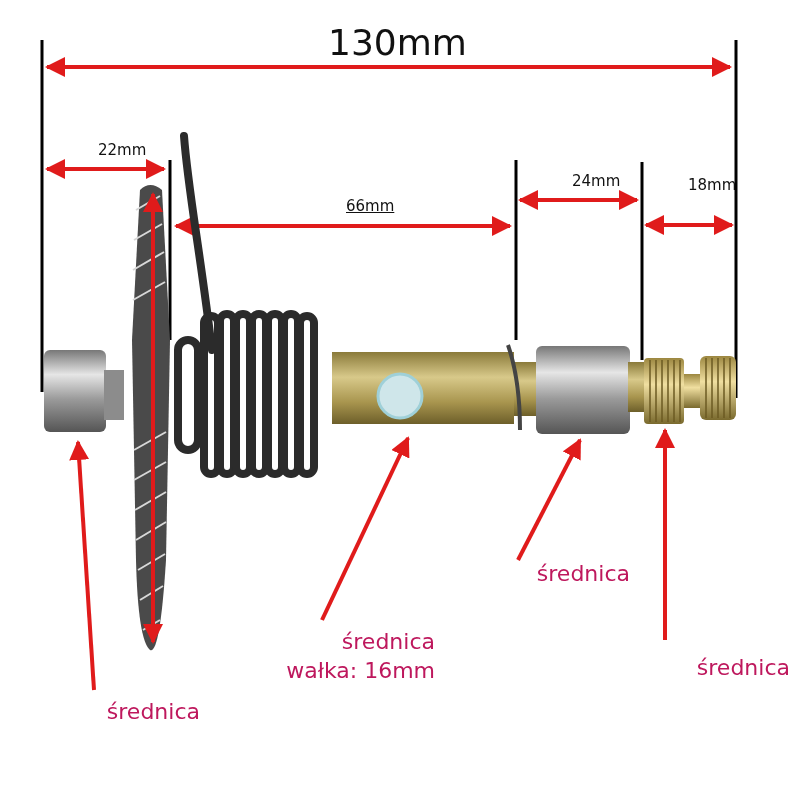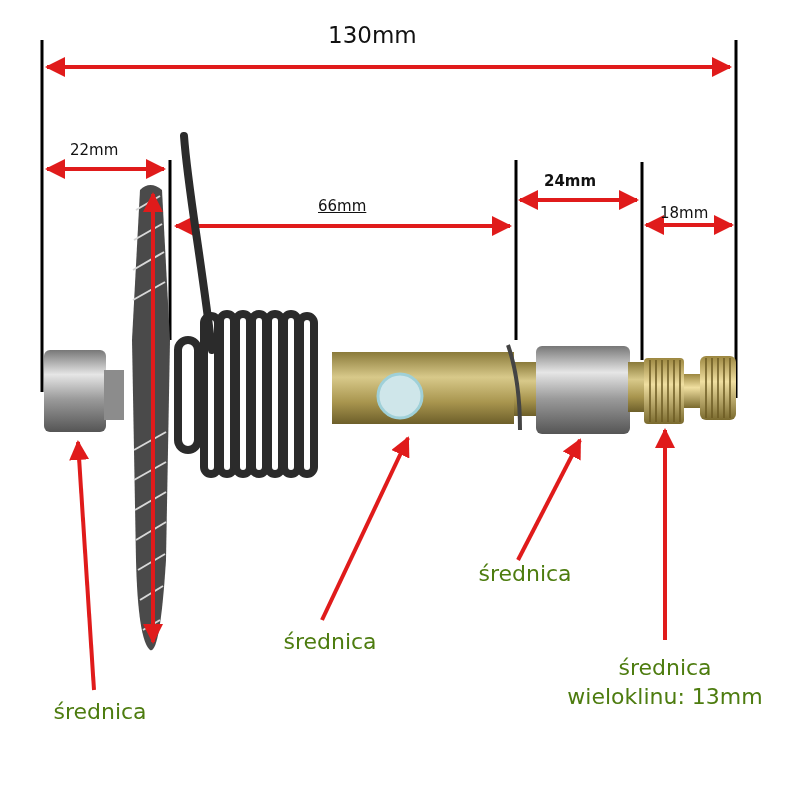--- a/index.html
+++ b/index.html
@@ -1,20 +1,20 @@
 <!DOCTYPE html>
 <html><head>
 <meta charset="utf-8">
 <style>
   html,body{margin:0;padding:0;background:#ffffff;}
   body{width:800px;height:800px;position:relative;overflow:hidden;font-family:"DejaVu Sans","Liberation Sans",sans-serif;color:#111;}
   #diagram{position:absolute;left:0;top:0;}
-  .lbl{position:absolute;text-align:center;color:#4d7c0f;line-height:1.3;}
-  .dim{position:absolute;font-size:15px;}
-  .title{position:absolute;font-size:23px;}
+  .lbl{position:absolute;text-align:right;color:#be185d;line-height:1.3;}
+  .dim{position:absolute;font-size:15px;margin-left:28px;}
+  .title{position:absolute;font-size:36px;}
   .cap{font-size:22px;}
 </style>
 </head>
 <body>
 
 <svg id="diagram" width="800" height="800" viewBox="0 0 800 800">
   <defs>
     <marker id="ah" viewBox="0 0 10 10" refX="9" refY="5" markerWidth="5" markerHeight="5" orient="auto-start-reverse">
       <path d="M0,0 L10,5 L0,10 z" fill="#e01b1b"></path>
     </marker>
@@ -118,28 +118,28 @@
     <line x1="94" y1="690" x2="78" y2="442" marker-end="url(#ah)"></line>
     <line x1="322" y1="620" x2="408" y2="438" marker-end="url(#ah)"></line>
     <line x1="518" y1="560" x2="580" y2="440" marker-end="url(#ah)"></line>
     <line x1="665" y1="640" x2="665" y2="430" marker-end="url(#ah)"></line>
   </g>
 </svg>
 
 <div class="title" style="left:328px;top:22px;">130mm</div>
 <div class="dim" style="left:70px;top:141px;">22mm</div>
 <div class="dim" style="left:318px;top:197px;text-decoration:underline;">66mm</div>
-<div class="dim" style="left:544px;top:172px;font-weight:bold;">24mm</div>
-<div class="dim" style="left:660px;top:204px;text-align:right;">18mm</div>
+<div class="dim" style="left:544px;top:172px;">24mm</div>
+<div class="dim" style="left:660px;top:176px;text-align:right;">18mm</div>
 
 <div class="lbl cap" style="left:0px;top:698px;width:200px;">
   <div>średnica</div>
 </div>
 <div class="lbl cap" style="left:225px;top:628px;width:210px;">
   <div>średnica</div>
+  <div>wałka: 16mm</div>
 </div>
 <div class="lbl cap" style="left:420px;top:560px;width:210px;">
   <div>średnica</div>
 </div>
 <div class="lbl cap" style="left:540px;top:654px;width:250px;">
   <div>średnica</div>
-  <div>wieloklinu: 13mm</div>
 </div>
 
 </body></html>

